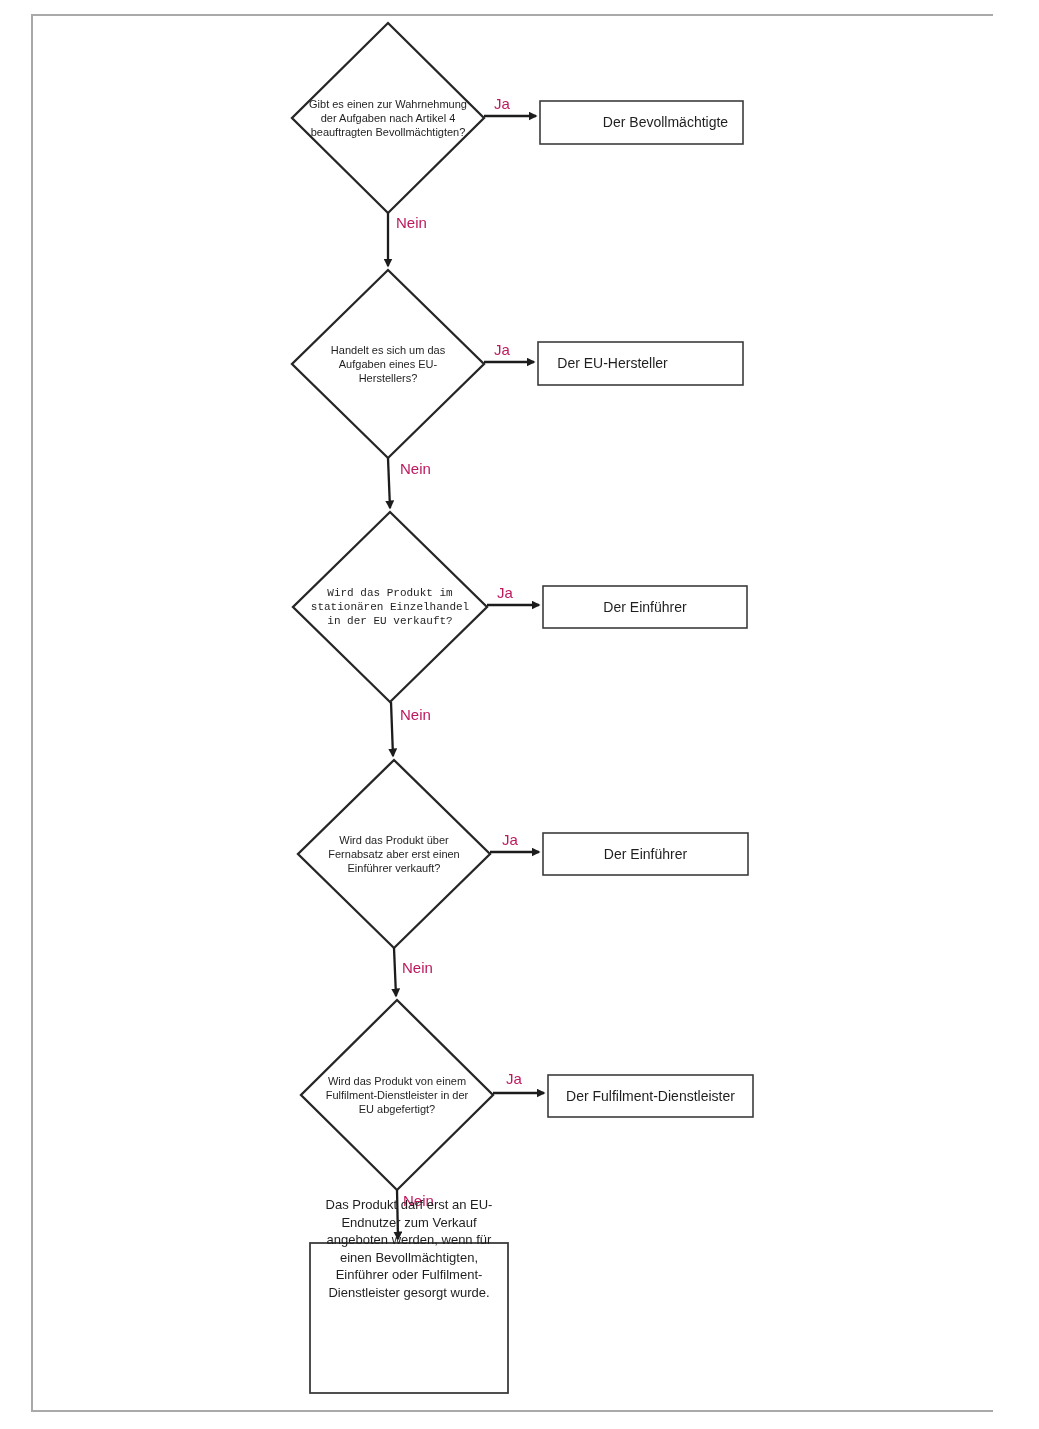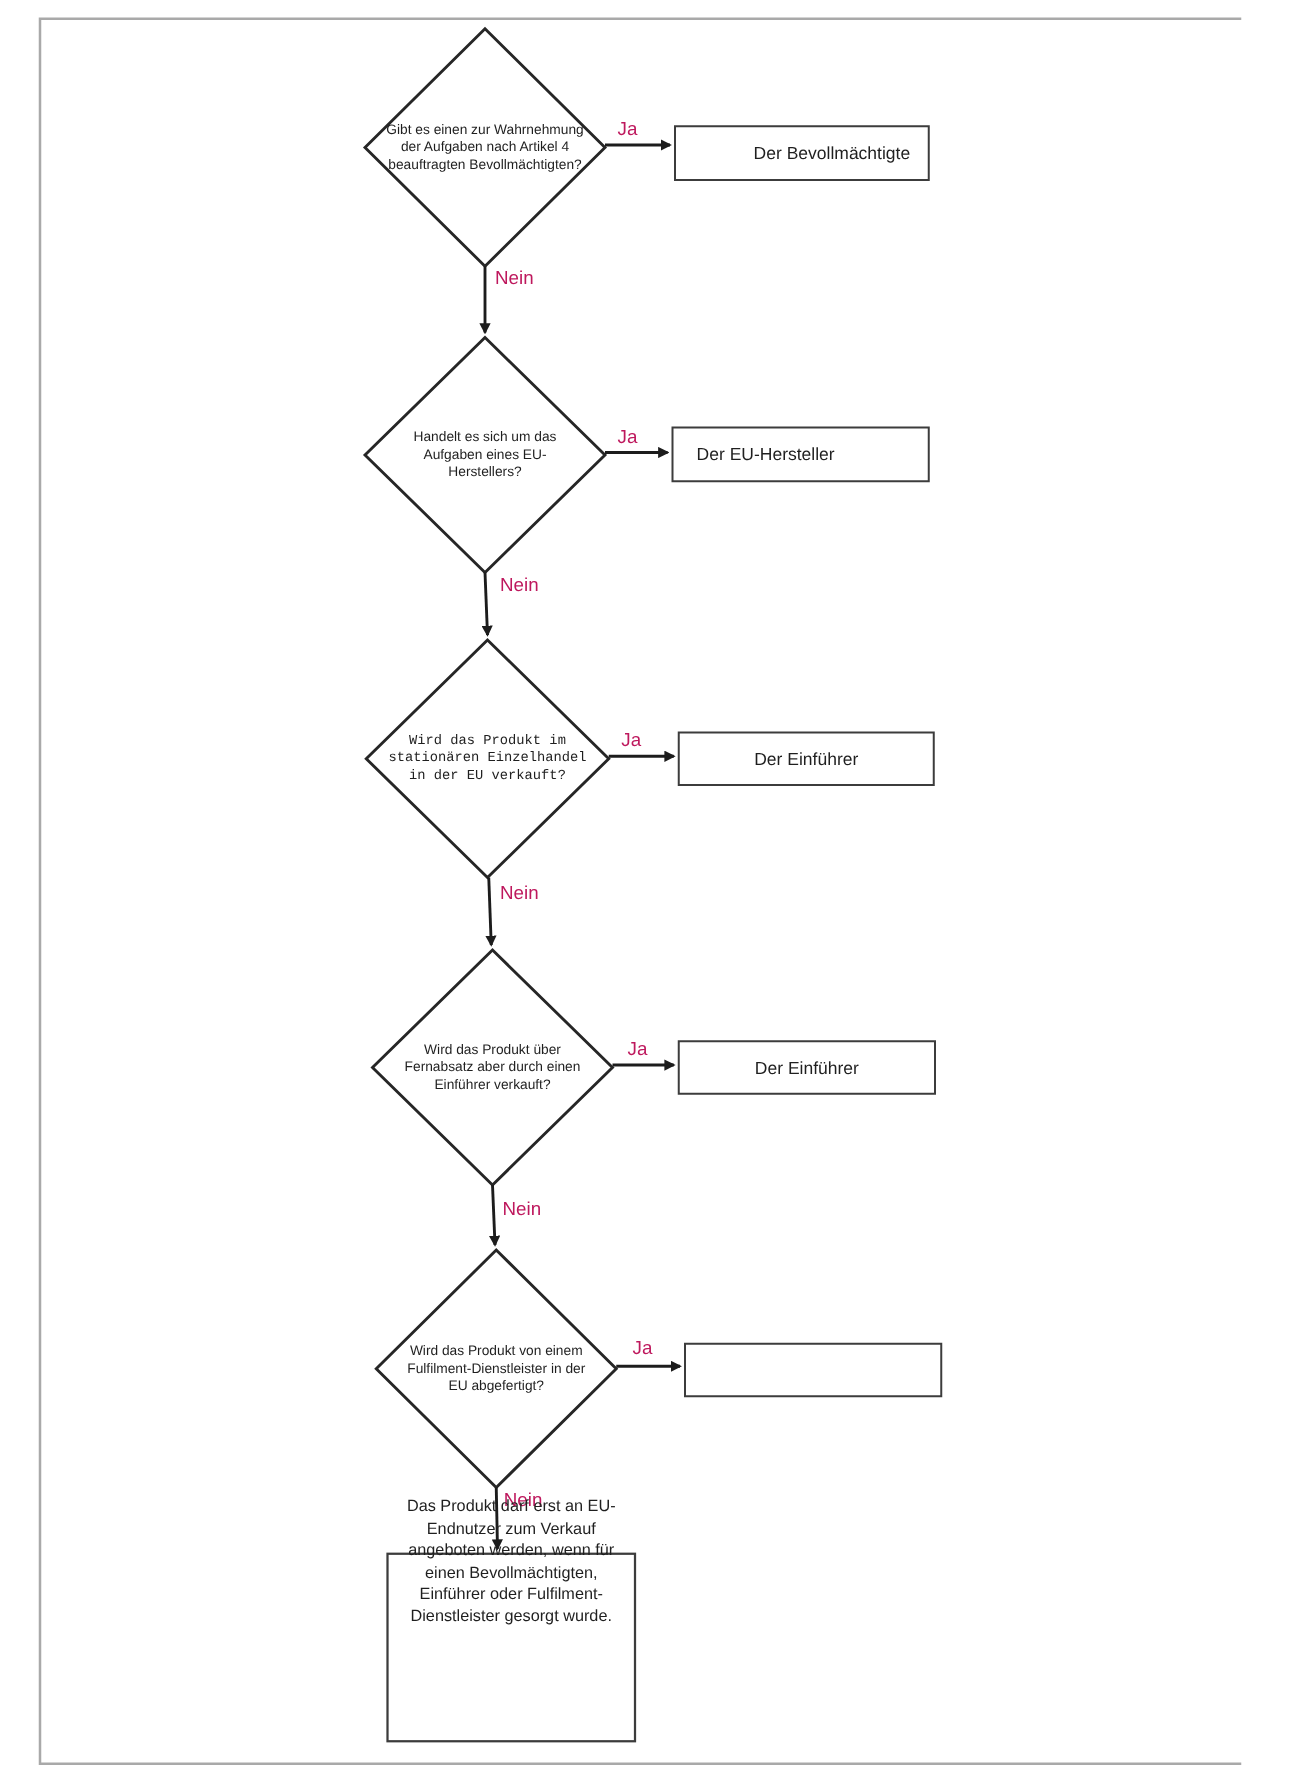--- a/index.html
+++ b/index.html
@@ -99,27 +99,28 @@
     <line x1="388" y1="213" x2="388" y2="266" stroke="#1c1c1c" stroke-width="2.3" marker-end="url(#arrow)"></line>
     <line x1="388" y1="458" x2="390" y2="508" stroke="#1c1c1c" stroke-width="2.3" marker-end="url(#arrow)"></line>
     <line x1="391" y1="702" x2="393" y2="756" stroke="#1c1c1c" stroke-width="2.3" marker-end="url(#arrow)"></line>
     <line x1="394" y1="948" x2="396" y2="996" stroke="#1c1c1c" stroke-width="2.3" marker-end="url(#arrow)"></line>
     <line x1="397" y1="1190" x2="398" y2="1239" stroke="#1c1c1c" stroke-width="2.3" marker-end="url(#arrow)"></line>
   </svg>
 
   <div class="txt q" style="left:303px; top:62px; width:170px; height:112px;">Gibt es einen zur Wahrnehmung der Aufgaben nach Artikel 4 beauftragten Bevollmächtigten?</div>
   <div class="txt q" style="left:313px; top:308px; width:150px; height:112px;">Handelt es sich um das Aufgaben eines EU-Herstellers?</div>
   <div class="txt q" style="left:302px; top:551px; width:176px; height:112px;font-family:Liberation Mono, monospace;">Wird das Produkt im stationären Einzelhandel in der EU verkauft?</div>
-  <div class="txt q" style="left:311px; top:798px; width:166px; height:112px;">Wird das Produkt über Fernabsatz aber durch einen Einführer verkauft?</div>
+  <div class="txt q" style="left:311px; top:798px; width:166px; height:112px;">Wird das Produkt über Fernabsatz aber erst einen Einführer verkauft?</div>
   <div class="txt q" style="left:322px; top:1039px; width:150px; height:112px;">Wird das Produkt von einem Fulfilment-Dienstleister in der EU abgefertigt?</div>
 
   <div class="txt result-label" style="left:564px; top:101px; width:203px; height:43px;">Der Bevollmächtigte</div>
   <div class="txt result-label" style="left:510px; top:342px; width:205px; height:43px;">Der EU-Hersteller</div>
   <div class="txt result-label" style="left:543px; top:586px; width:204px; height:42px;">Der Einführer</div>
   <div class="txt result-label" style="left:543px; top:833px; width:205px; height:42px;">Der Einführer</div>
+  <div class="txt result-label" style="left:548px; top:1075px; width:205px; height:42px;">Der Fulfilment-Dienstleister</div>
 
   <div class="txt edge-label" style="left:490px; top:96px; width:24px;">Ja</div>
   <div class="txt edge-label" style="left:490px; top:342px; width:24px;">Ja</div>
   <div class="txt edge-label" style="left:493px; top:585px; width:24px;">Ja</div>
   <div class="txt edge-label" style="left:498px; top:832px; width:24px;">Ja</div>
   <div class="txt edge-label" style="left:502px; top:1071px; width:24px;">Ja</div>
 
   <div class="txt edge-label" style="left:396px; top:215px; width:40px; text-align:left;">Nein</div>
   <div class="txt edge-label" style="left:400px; top:461px; width:40px; text-align:left;">Nein</div>
   <div class="txt edge-label" style="left:400px; top:707px; width:40px; text-align:left;">Nein</div>

